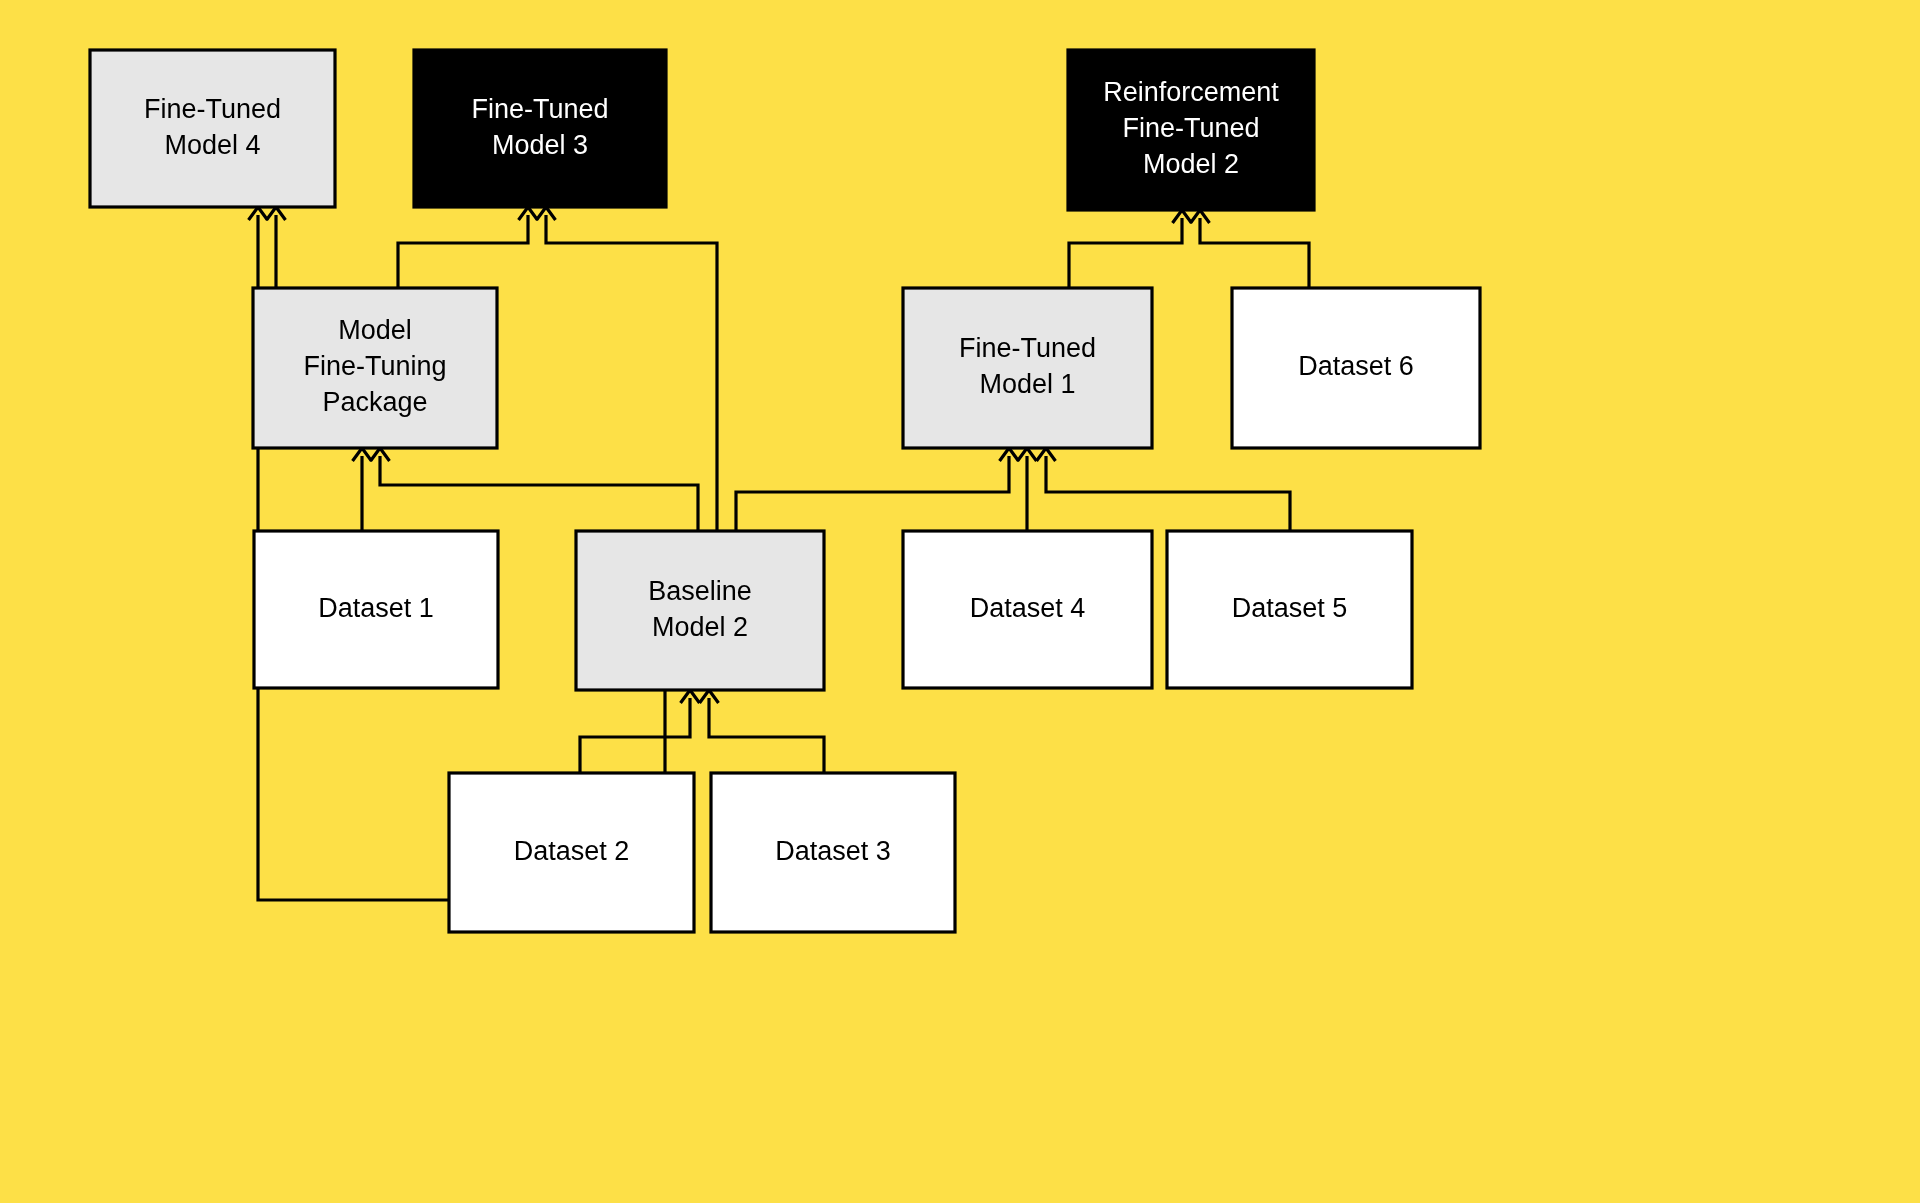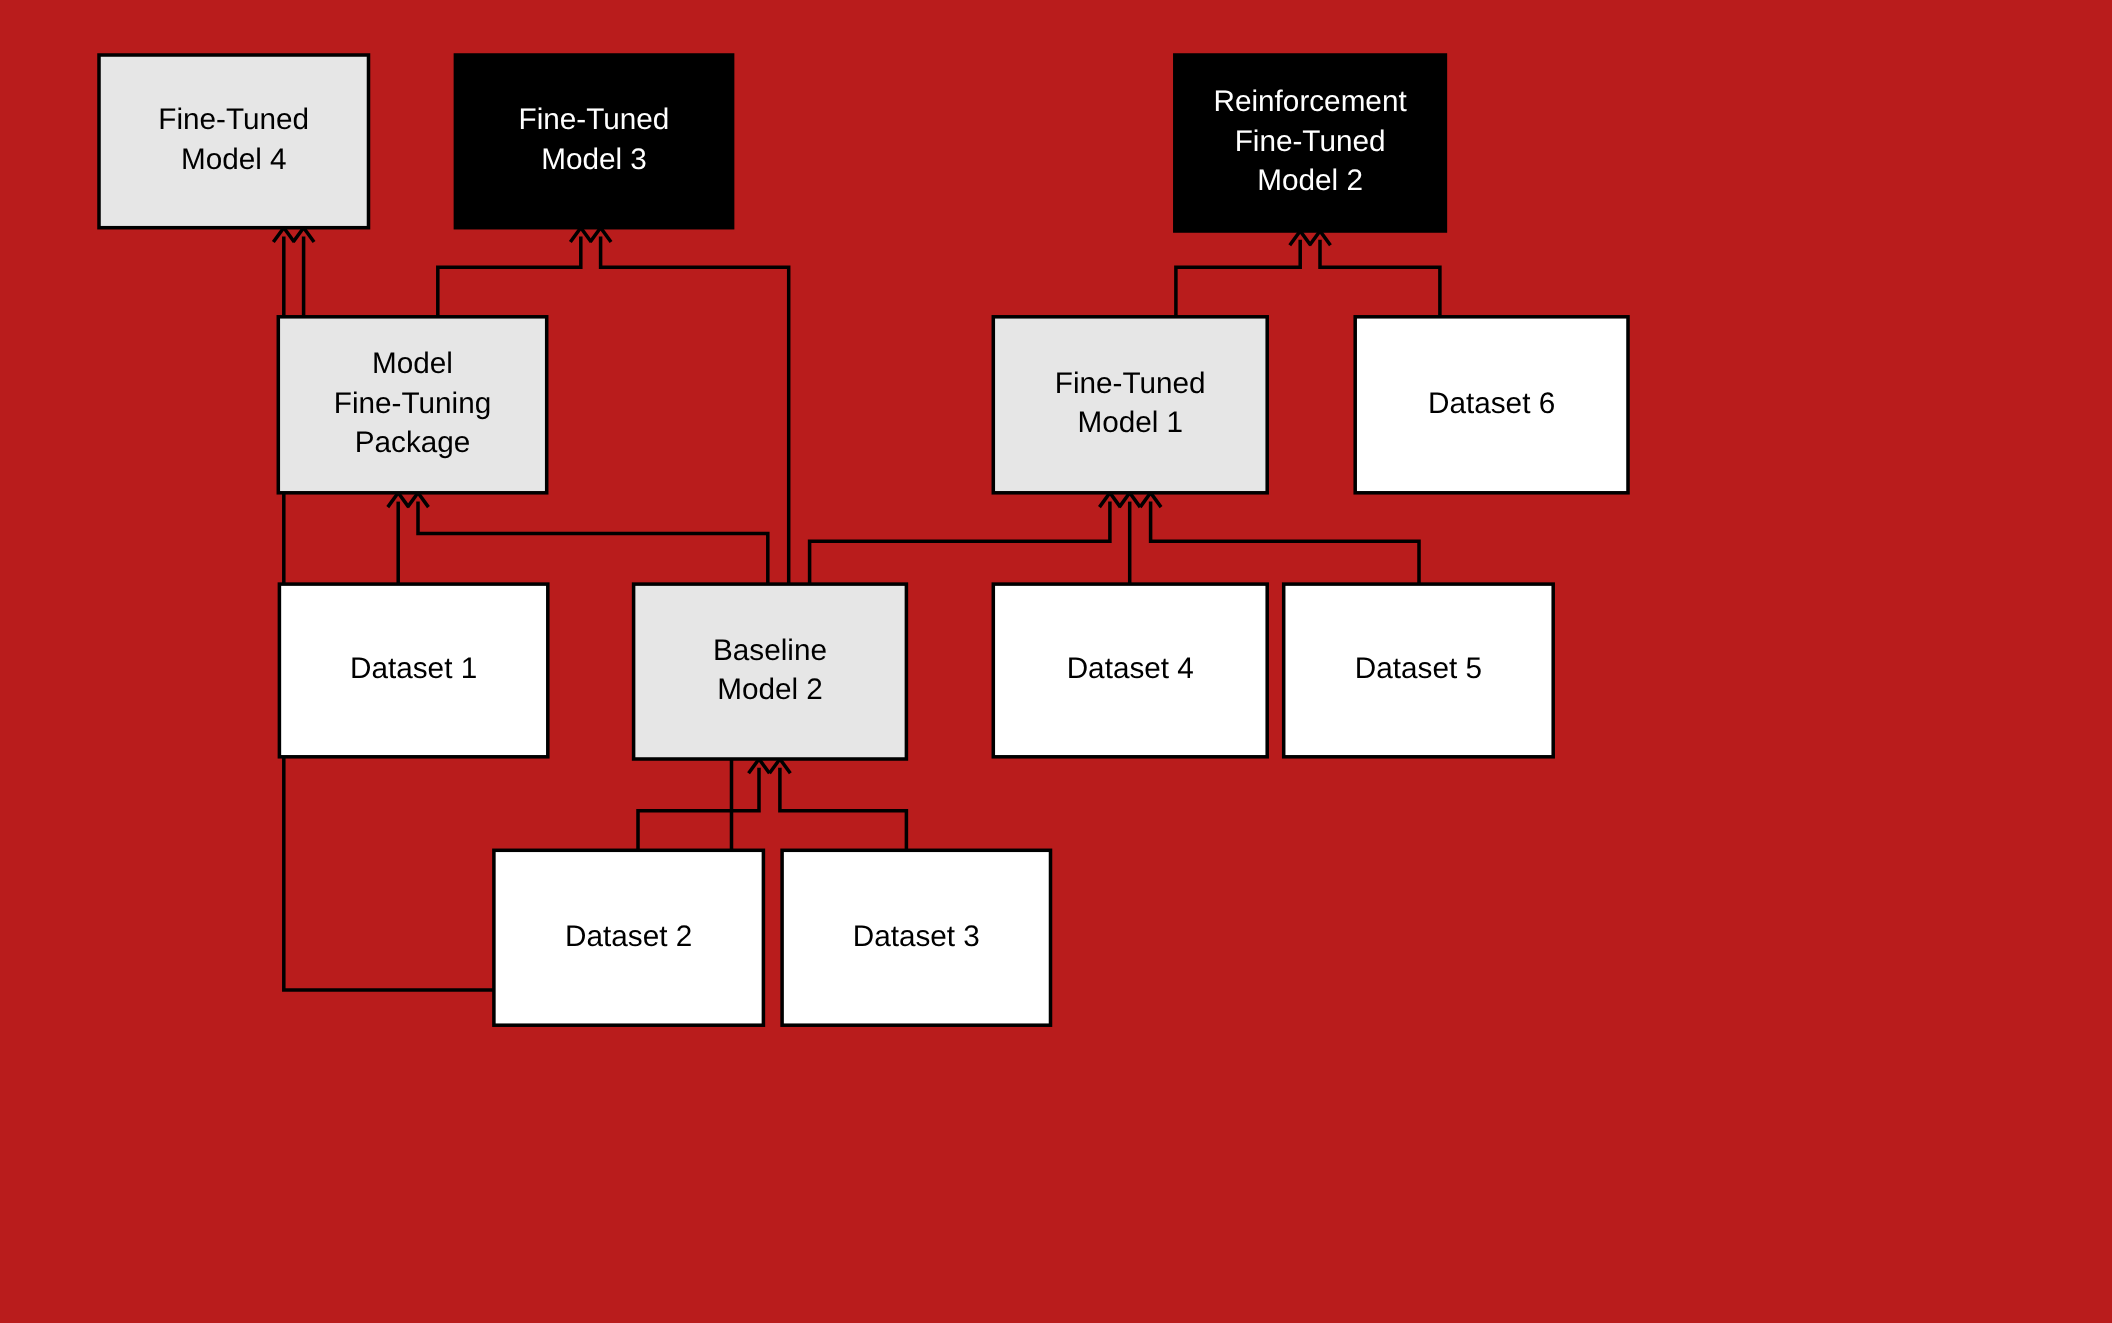--- a/index.html
+++ b/index.html
@@ -10,21 +10,21 @@
   body {
     width: 1920px;
     height: 1203px;
     font-family: "Liberation Sans", sans-serif;
     overflow: hidden;
   }
   #diagram-root {
     position: relative;
     width: 1920px;
     height: 1203px;
-    background: #b91c1c;
+    background: #fde047;
   }
   svg#flow {
     position: absolute;
     top: 0;
     left: 0;
     width: 1920px;
     height: 1203px;
     display: block;
   }
   .edge {

